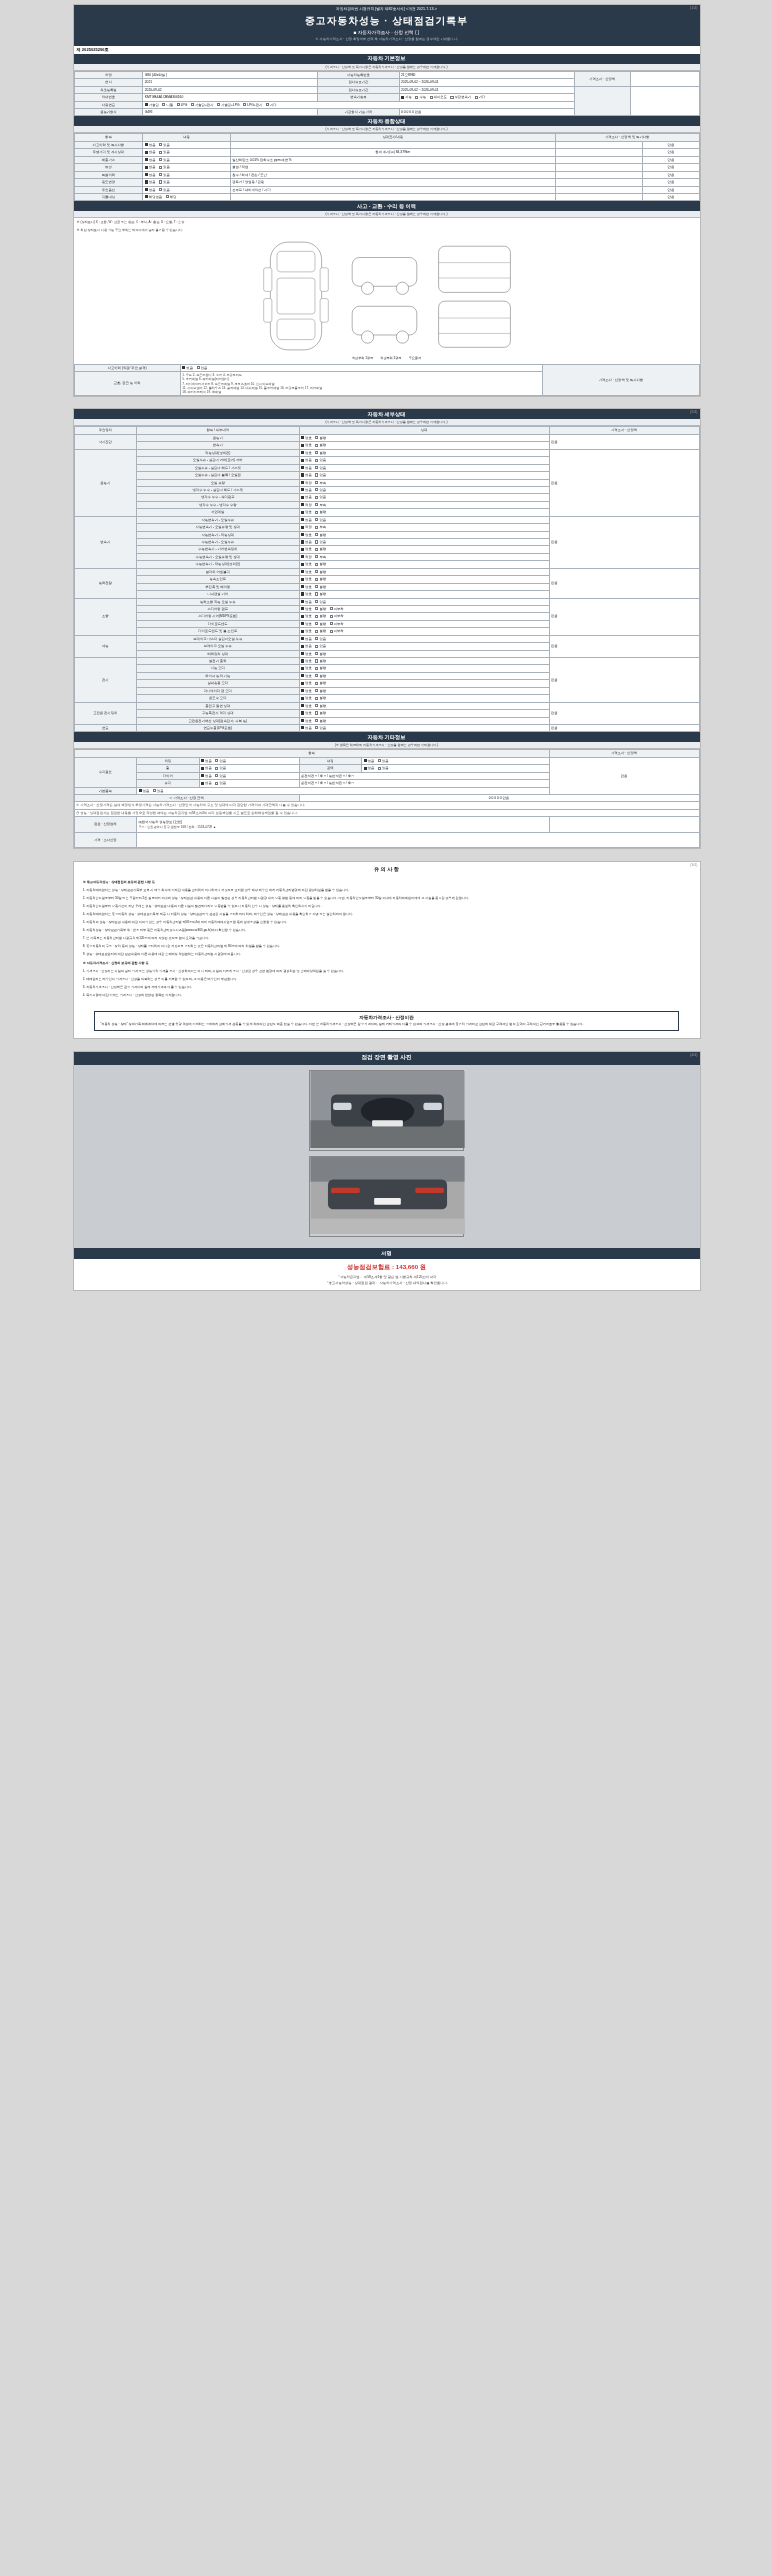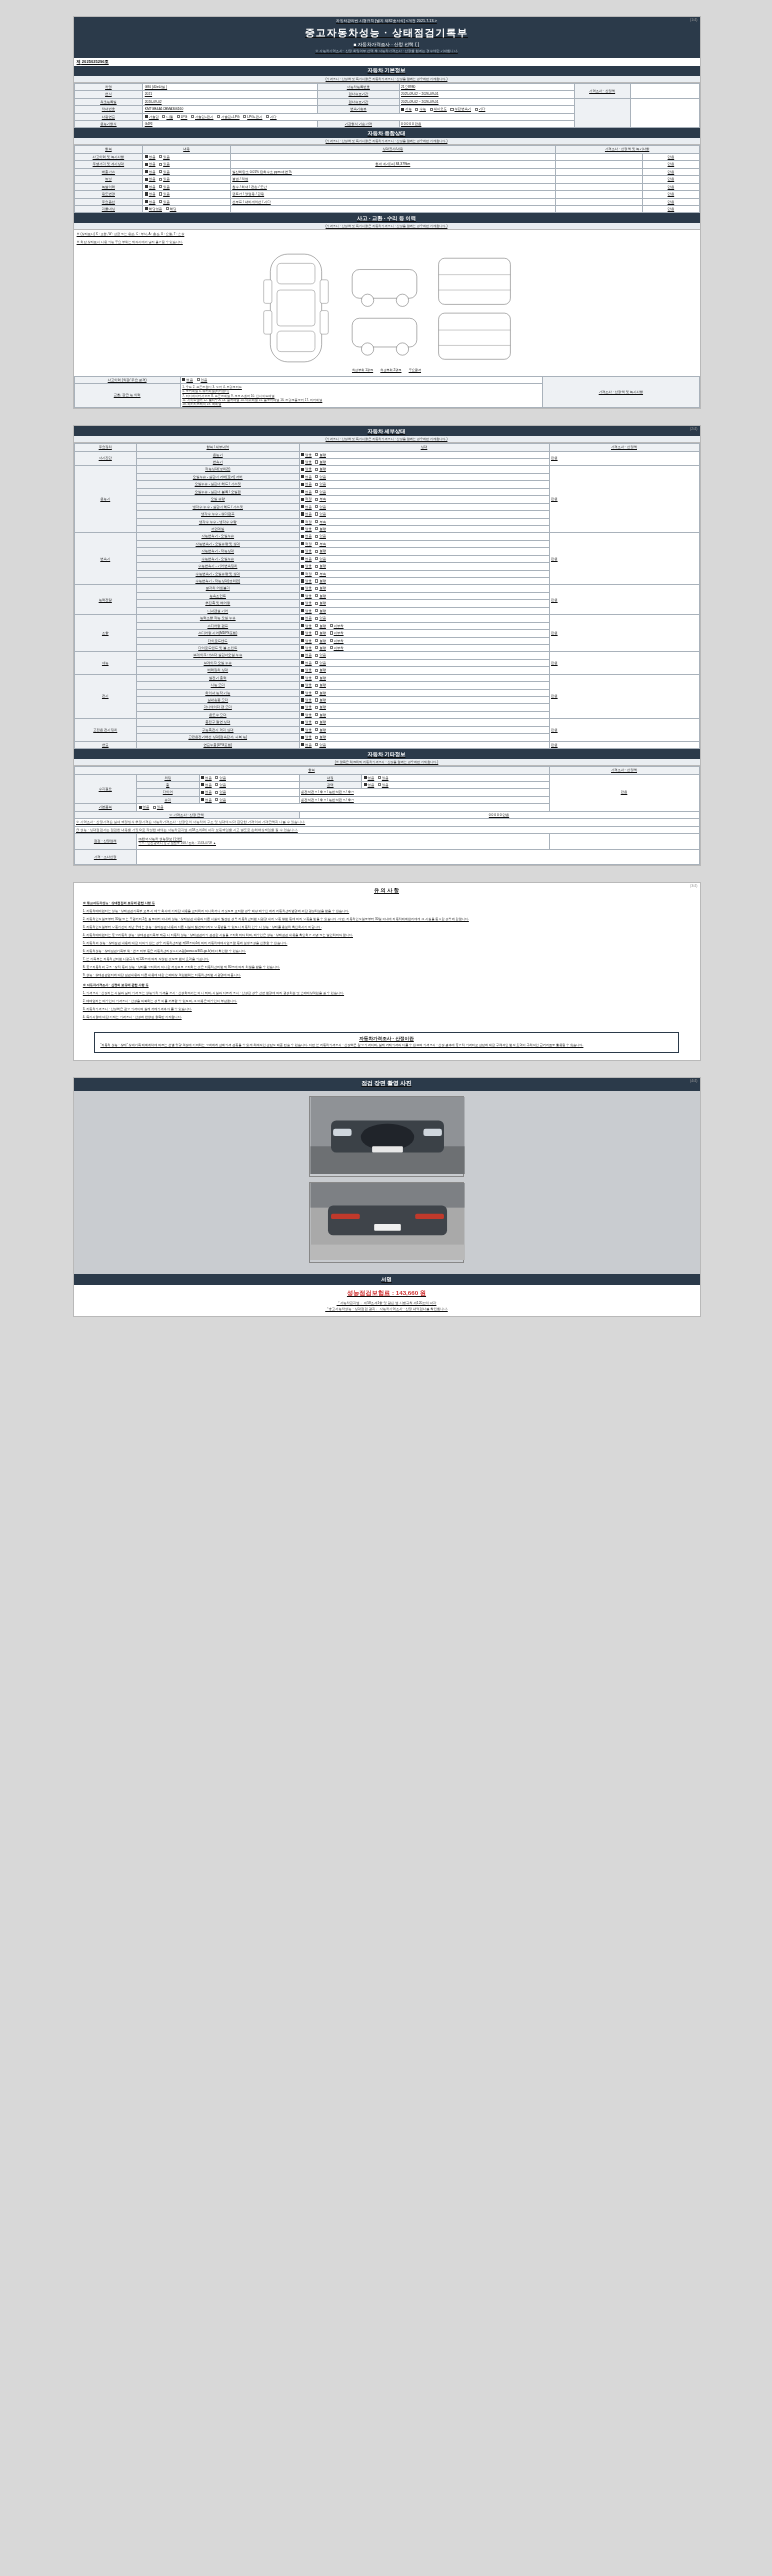--- a/index.html
+++ b/index.html
@@ -3,22 +3,22 @@
 <meta charset="utf-8">
 <style>
   * { box-sizing: border-box; }
   html, body { margin:0; padding:0; }
   body {
     width:773px; background:#d8d8d8;
     font-family:"Liberation Sans", sans-serif;
     color:#111;
   }
   .page {
-    width:628px; margin:16px auto; background:#ffffff;
-    border:0.5px solid #b9b9b9; position:relative;text-decoration:underline;
+    width:628px; margin:4px auto; background:#ffffff;
+    border:0.5px solid #b9b9b9; position:relative;
   }
   .page + .page { margin-top:11.3px; }
   .pgtag {
     position:absolute; right:2.1px; top:1px; font-size:3.6px; color:#999;
   }
   .hdrbar {
     background:#2b3a4a; color:#fff; text-align:center; padding:2.1px 0 1px;
     font-size:3.6px; letter-spacing:0.1px;
   }
   .titleblock {

